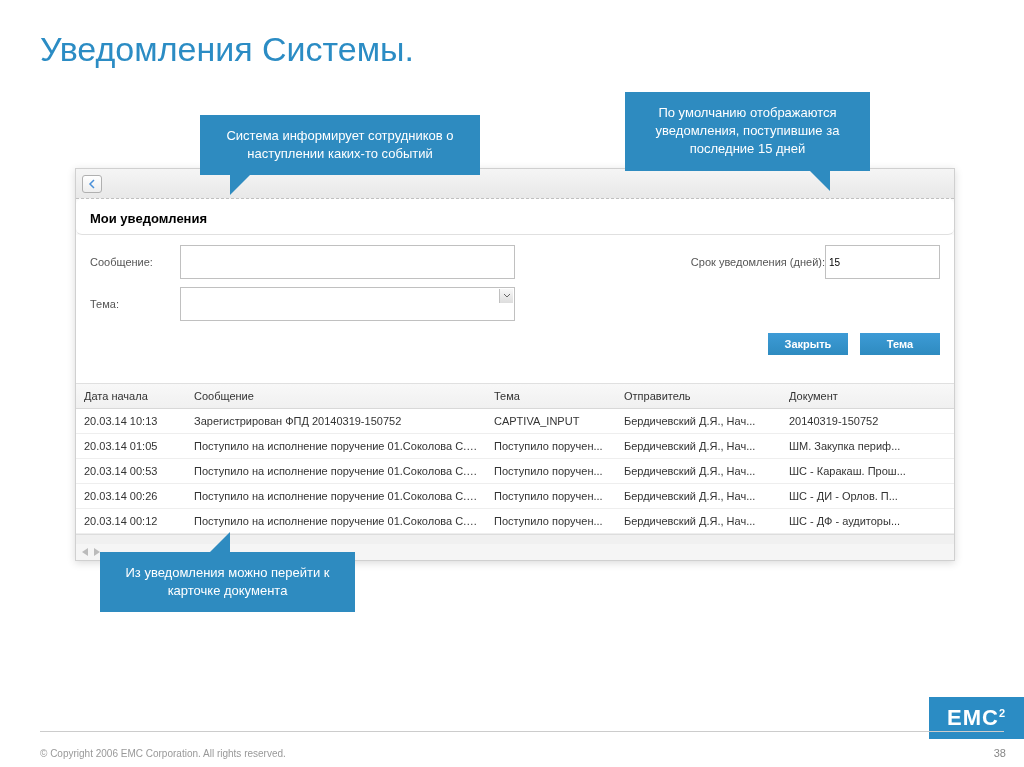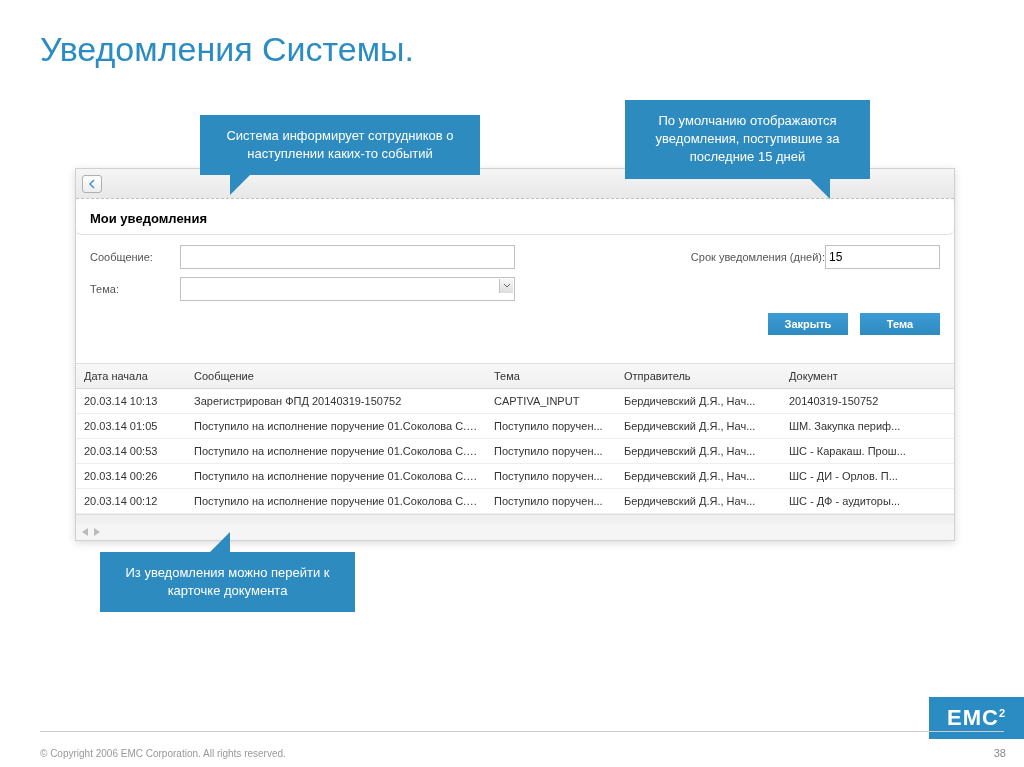--- a/index.html
+++ b/index.html
@@ -21,21 +21,21 @@
       position: absolute;
       background: #2e8bc0;
       color: #fff;
       padding: 12px 20px;
       text-align: center;
       font-size: 13px;
       line-height: 1.4;
       z-index: 10;
     }
     .callout-1 { top: 115px; left: 200px; width: 280px; }
-    .callout-2 { top: 100px; left: 625px; width: 245px; }
+    .callout-2 { top: 92px; left: 625px; width: 245px; }
     .callout-3 { top: 552px; left: 100px; width: 255px; }
     .callout::after {
       content: '';
       position: absolute;
       width: 0; height: 0;
       border-style: solid;
     }
     .callout-1::after {
       bottom: -20px; left: 30px;
       border-width: 20px 20px 0 0;
@@ -95,22 +95,22 @@
       display: flex;
       align-items: center;
       margin-bottom: 8px;
       font-size: 11px;
       color: #555;
     }
     .filter-label { width: 90px; }
     .text-input {
       border: 1px solid #c0c0c0;
       background: #fff;
-      height: 24px;
-      font-size: 12px;
+      height: 34px;
+      font-size: 10px;
       padding: 0 3px;
     }
     .input-msg { width: 335px; }
     .input-theme { width: 335px; position: relative; }
     .select-wrap { position: relative; display: inline-block; }
     .select-caret {
       position: absolute;
       right: 2px; top: 2px;
       width: 14px; height: 14px;
       background: linear-gradient(#f8f8f8,#ddd);

